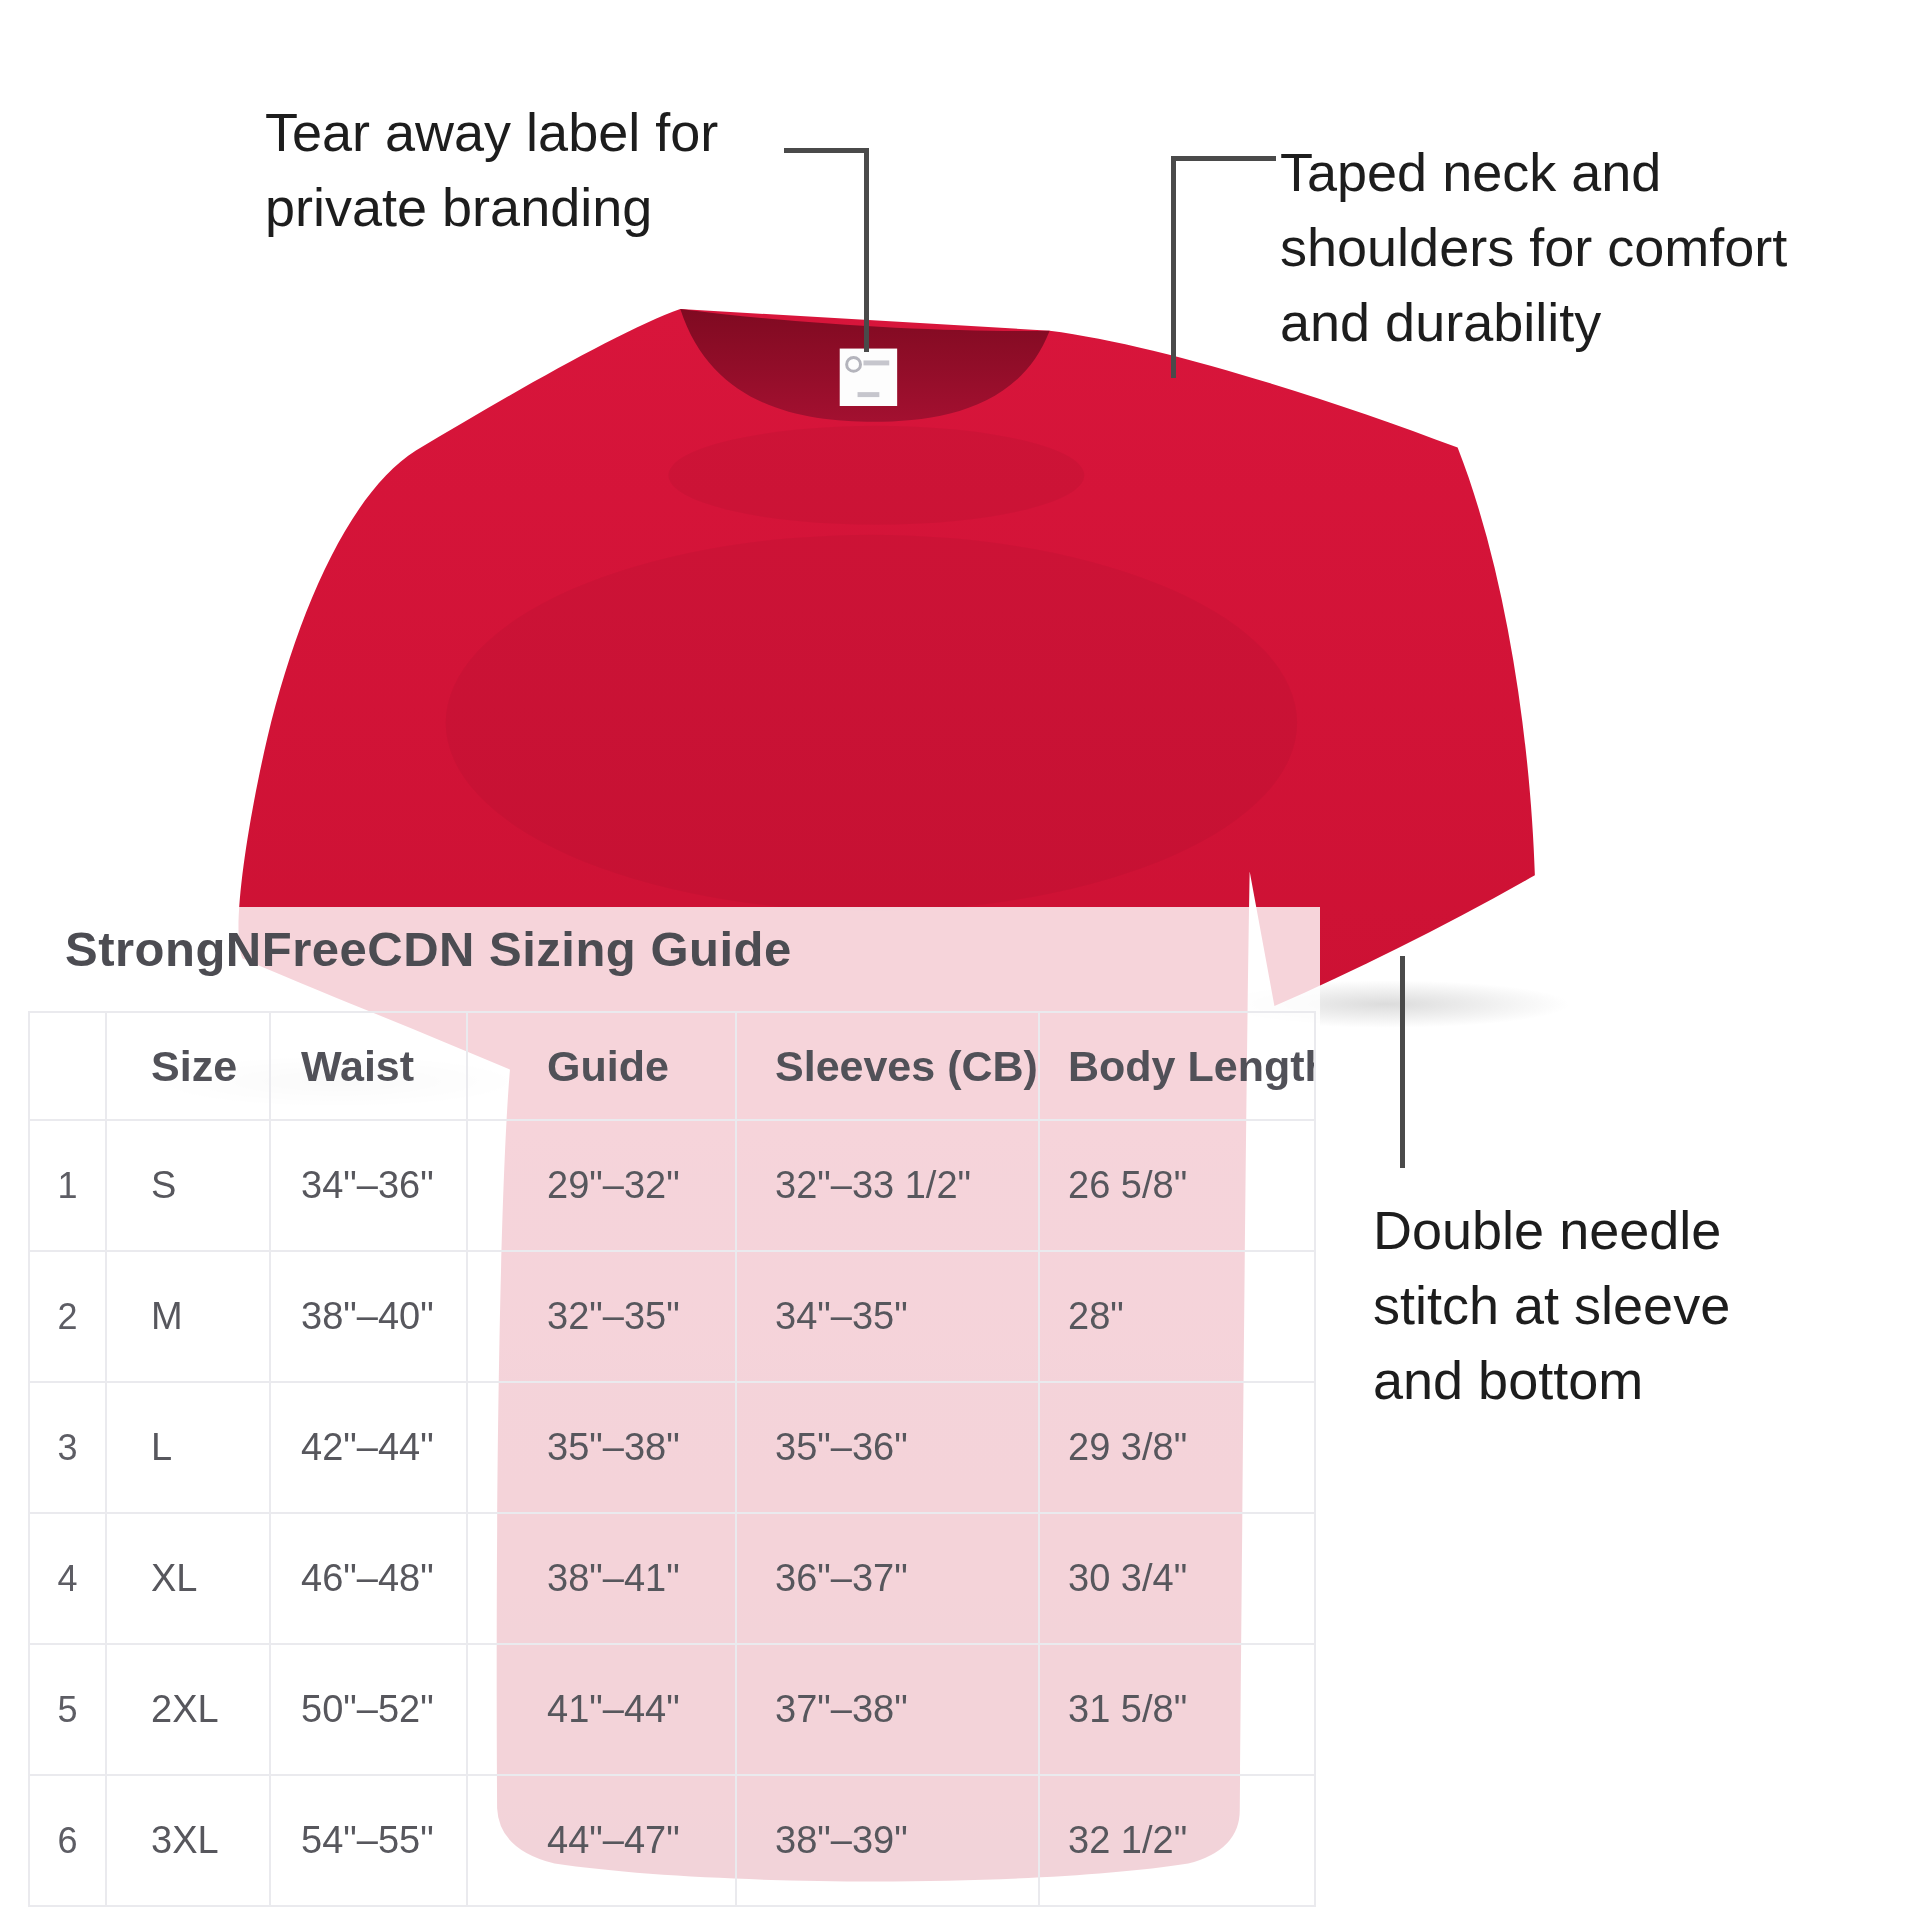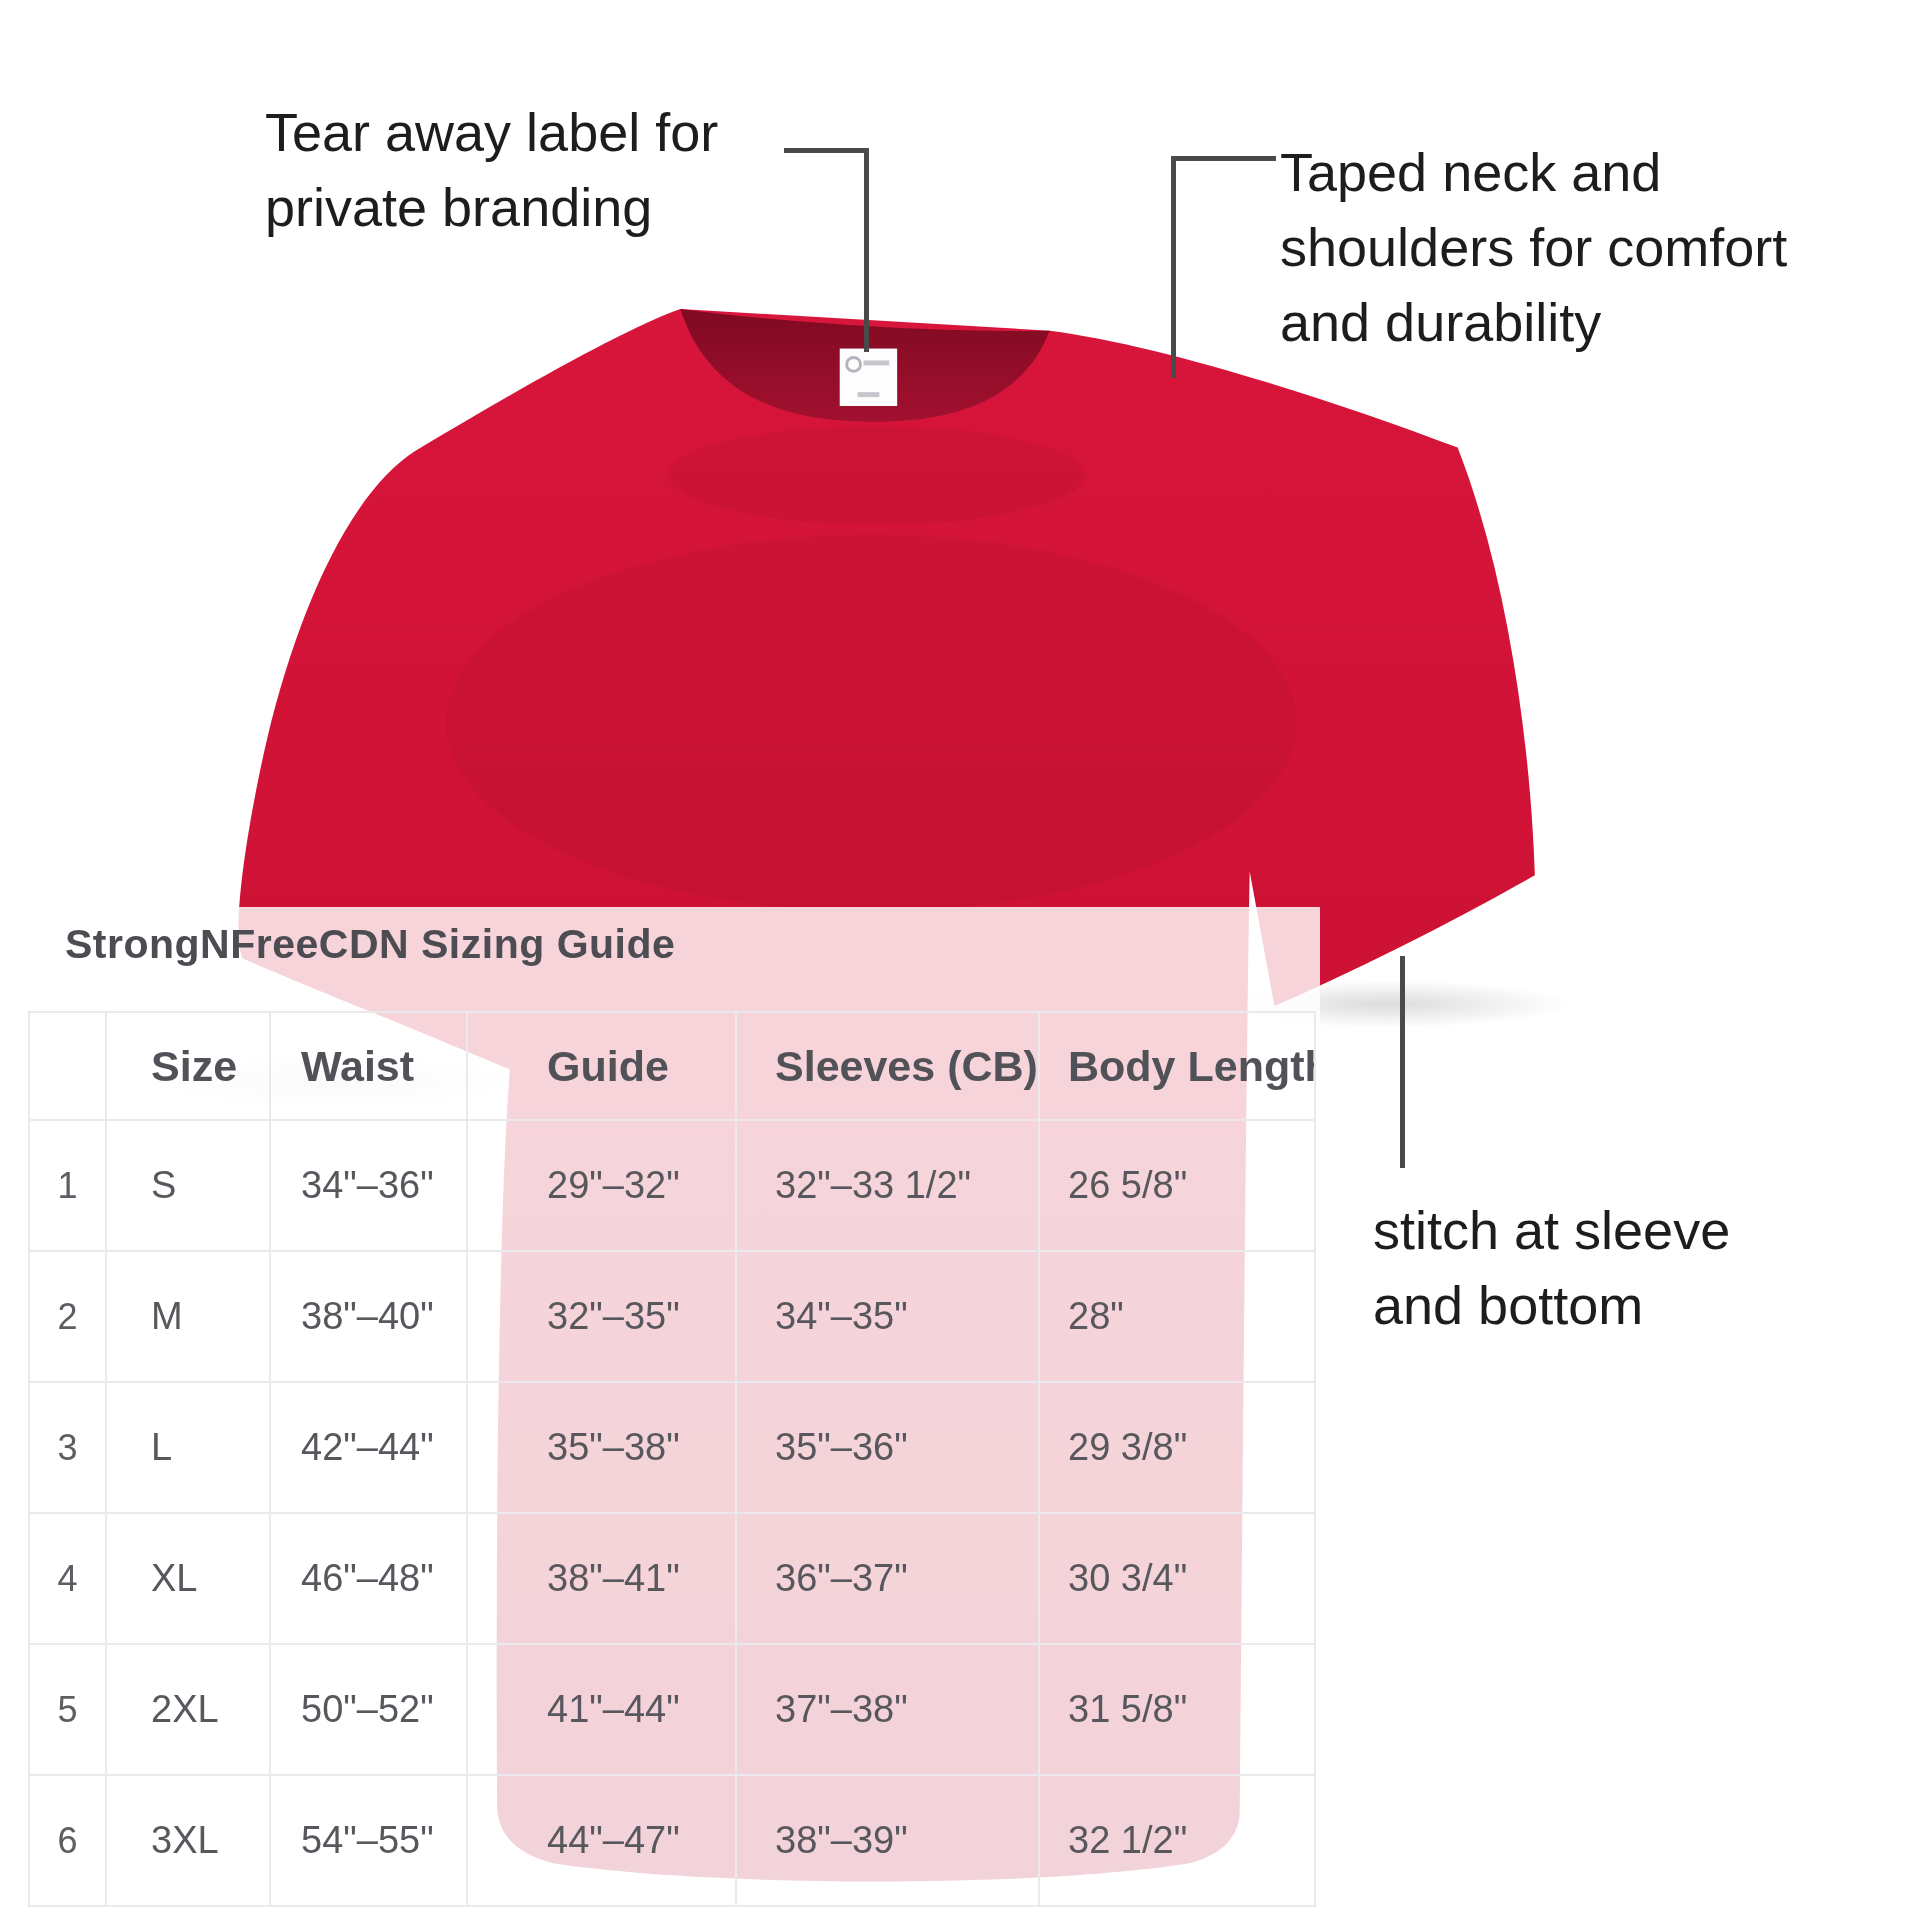--- a/index.html
+++ b/index.html
@@ -7,21 +7,21 @@
     position:relative;width:1927px;height:1927px;overflow:hidden;background:#ffffff;
     font-family:"Liberation Sans",sans-serif;
   }
   .shirt-svg{position:absolute;left:0;top:0;z-index:1;}
   .overlay{
     position:absolute;left:0;top:907px;width:1320px;height:1020px;
     background:rgba(255,255,255,0.82);z-index:2;
   }
   .guide-title{
     position:absolute;left:65px;top:921px;z-index:3;
-    font-size:41px;font-weight:600;color:#4c4c52;letter-spacing:0.5px;white-space:nowrap;
+    font-size:49px;font-weight:600;color:#4c4c52;letter-spacing:0.5px;white-space:nowrap;
   }
   table.sizing-table{
     position:absolute;left:28px;top:1011px;width:1287px;z-index:3;
     border-collapse:collapse;table-layout:fixed;background:transparent;
   }
   .sizing-table th,.sizing-table td{
     border:2px solid #eaeaee;overflow:hidden;white-space:nowrap;vertical-align:middle;
   }
   .sizing-table th{height:106px;font-size:43px;font-weight:600;color:#515158;text-align:left;padding:0;}
   .sizing-table td{height:129px;font-size:38px;font-weight:400;color:#57575d;text-align:left;padding:0;}
@@ -180,20 +180,21 @@
   <div class="ann a1">
     <div>Tear away label for</div>
     <div>private branding</div>
   </div>
   <div class="ann a2">
     <div>Taped neck and</div>
     <div>shoulders for comfort</div>
     <div>and durability</div>
   </div>
   <div class="ann a3">
+    <div>Double needle</div>
     <div>stitch at sleeve</div>
     <div>and bottom</div>
   </div>
 
   <div class="cline tear-h"></div>
   <div class="cline tear-v"></div>
   <div class="cline tape-h"></div>
   <div class="cline tape-v"></div>
   <div class="cline need-v"></div>
 

